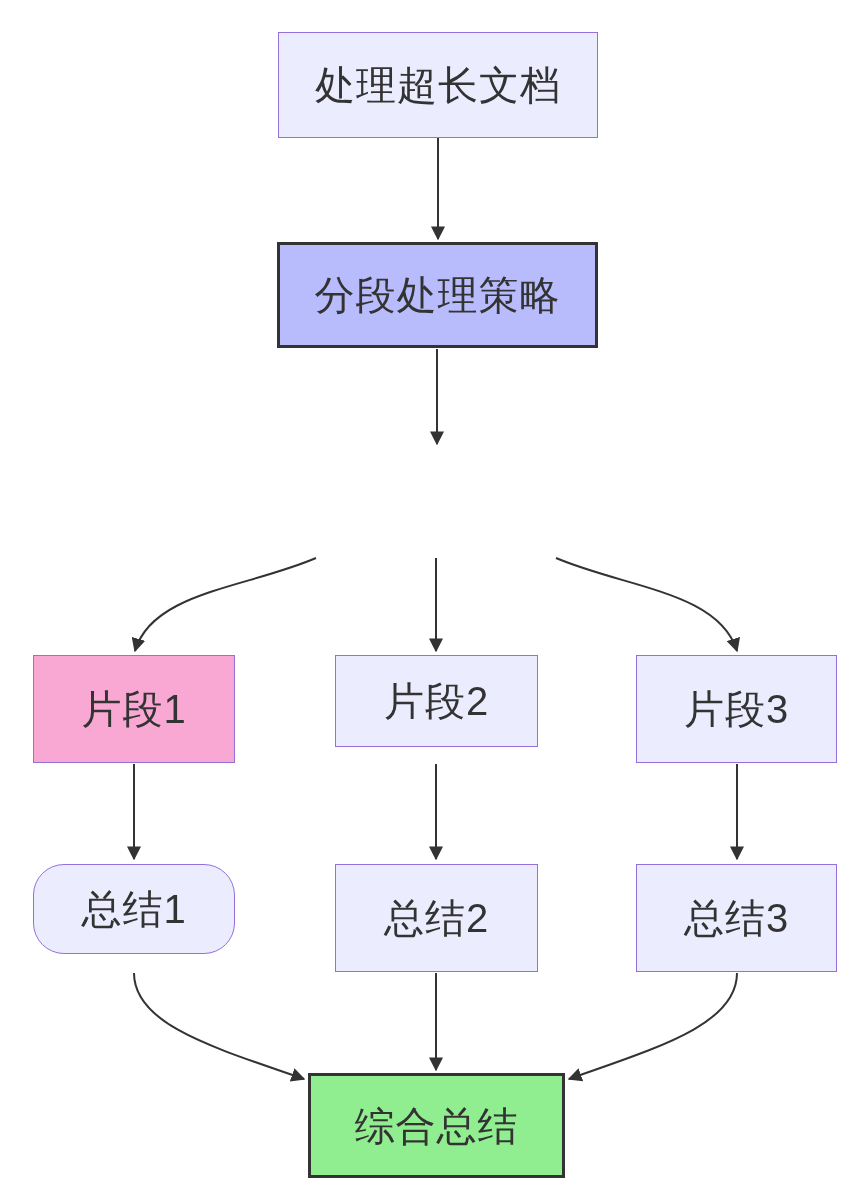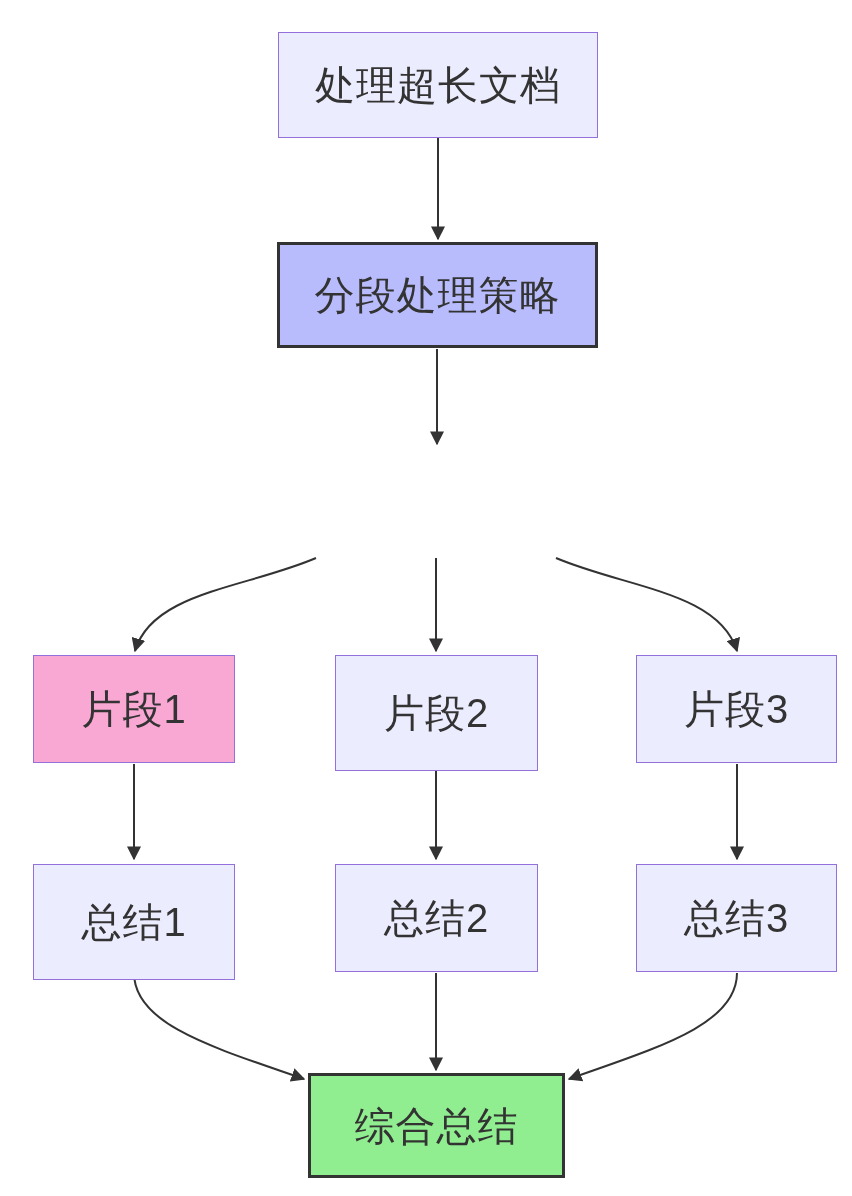--- a/index.html
+++ b/index.html
@@ -85,29 +85,29 @@
 
   <div class="node node--strategy" style="left: 277px; top: 242px; width: 321px; height: 106px; background: rgb(184, 188, 252); border-color: rgb(51, 51, 51); border-width: 3px; color: rgb(51, 51, 51);">
     <span>分段处理策略</span>
   </div>
 
 
   <div class="node" style="left: 33px; top: 655px; width: 202px; height: 108px; background: #f9a8d4; border-color: rgb(147, 112, 219); border-width: 1.5px; color: rgb(51, 51, 51);">
     <span>片段1</span>
   </div>
 
-  <div class="node" style="left: 335px; top: 655px; width: 203px; height: 116px; background: rgb(236, 236, 255); border-color: rgb(147, 112, 219); border-width: 1.5px; color: rgb(51, 51, 51);">
+  <div class="node" style="left: 335px; top: 655px; width: 203px; height: 92px; background: rgb(236, 236, 255); border-color: rgb(147, 112, 219); border-width: 1.5px; color: rgb(51, 51, 51);">
     <span>片段2</span>
   </div>
 
   <div class="node" style="left: 636px; top: 655px; width: 201px; height: 108px; background: rgb(236, 236, 255); border-color: rgb(147, 112, 219); border-width: 1.5px; color: rgb(51, 51, 51);">
     <span>片段3</span>
   </div>
 
-  <div class="node" style="left: 33px; top: 864px; width: 202px; height: 116px; background: rgb(236, 236, 255); border-color: rgb(147, 112, 219); border-width: 1.5px; color: rgb(51, 51, 51);">
+  <div class="node" style="left: 33px; top: 864px; width: 202px; height: 90px; background: rgb(236, 236, 255); border-color: rgb(147, 112, 219); border-width: 1.5px; color: rgb(51, 51, 51); border-radius: 31px;">
     <span>总结1</span>
   </div>
 
   <div class="node" style="left: 335px; top: 864px; width: 203px; height: 108px; background: rgb(236, 236, 255); border-color: rgb(147, 112, 219); border-width: 1.5px; color: rgb(51, 51, 51);">
     <span>总结2</span>
   </div>
 
   <div class="node" style="left: 636px; top: 864px; width: 201px; height: 108px; background: rgb(236, 236, 255); border-color: rgb(147, 112, 219); border-width: 1.5px; color: rgb(51, 51, 51);">
     <span>总结3</span>
   </div>

